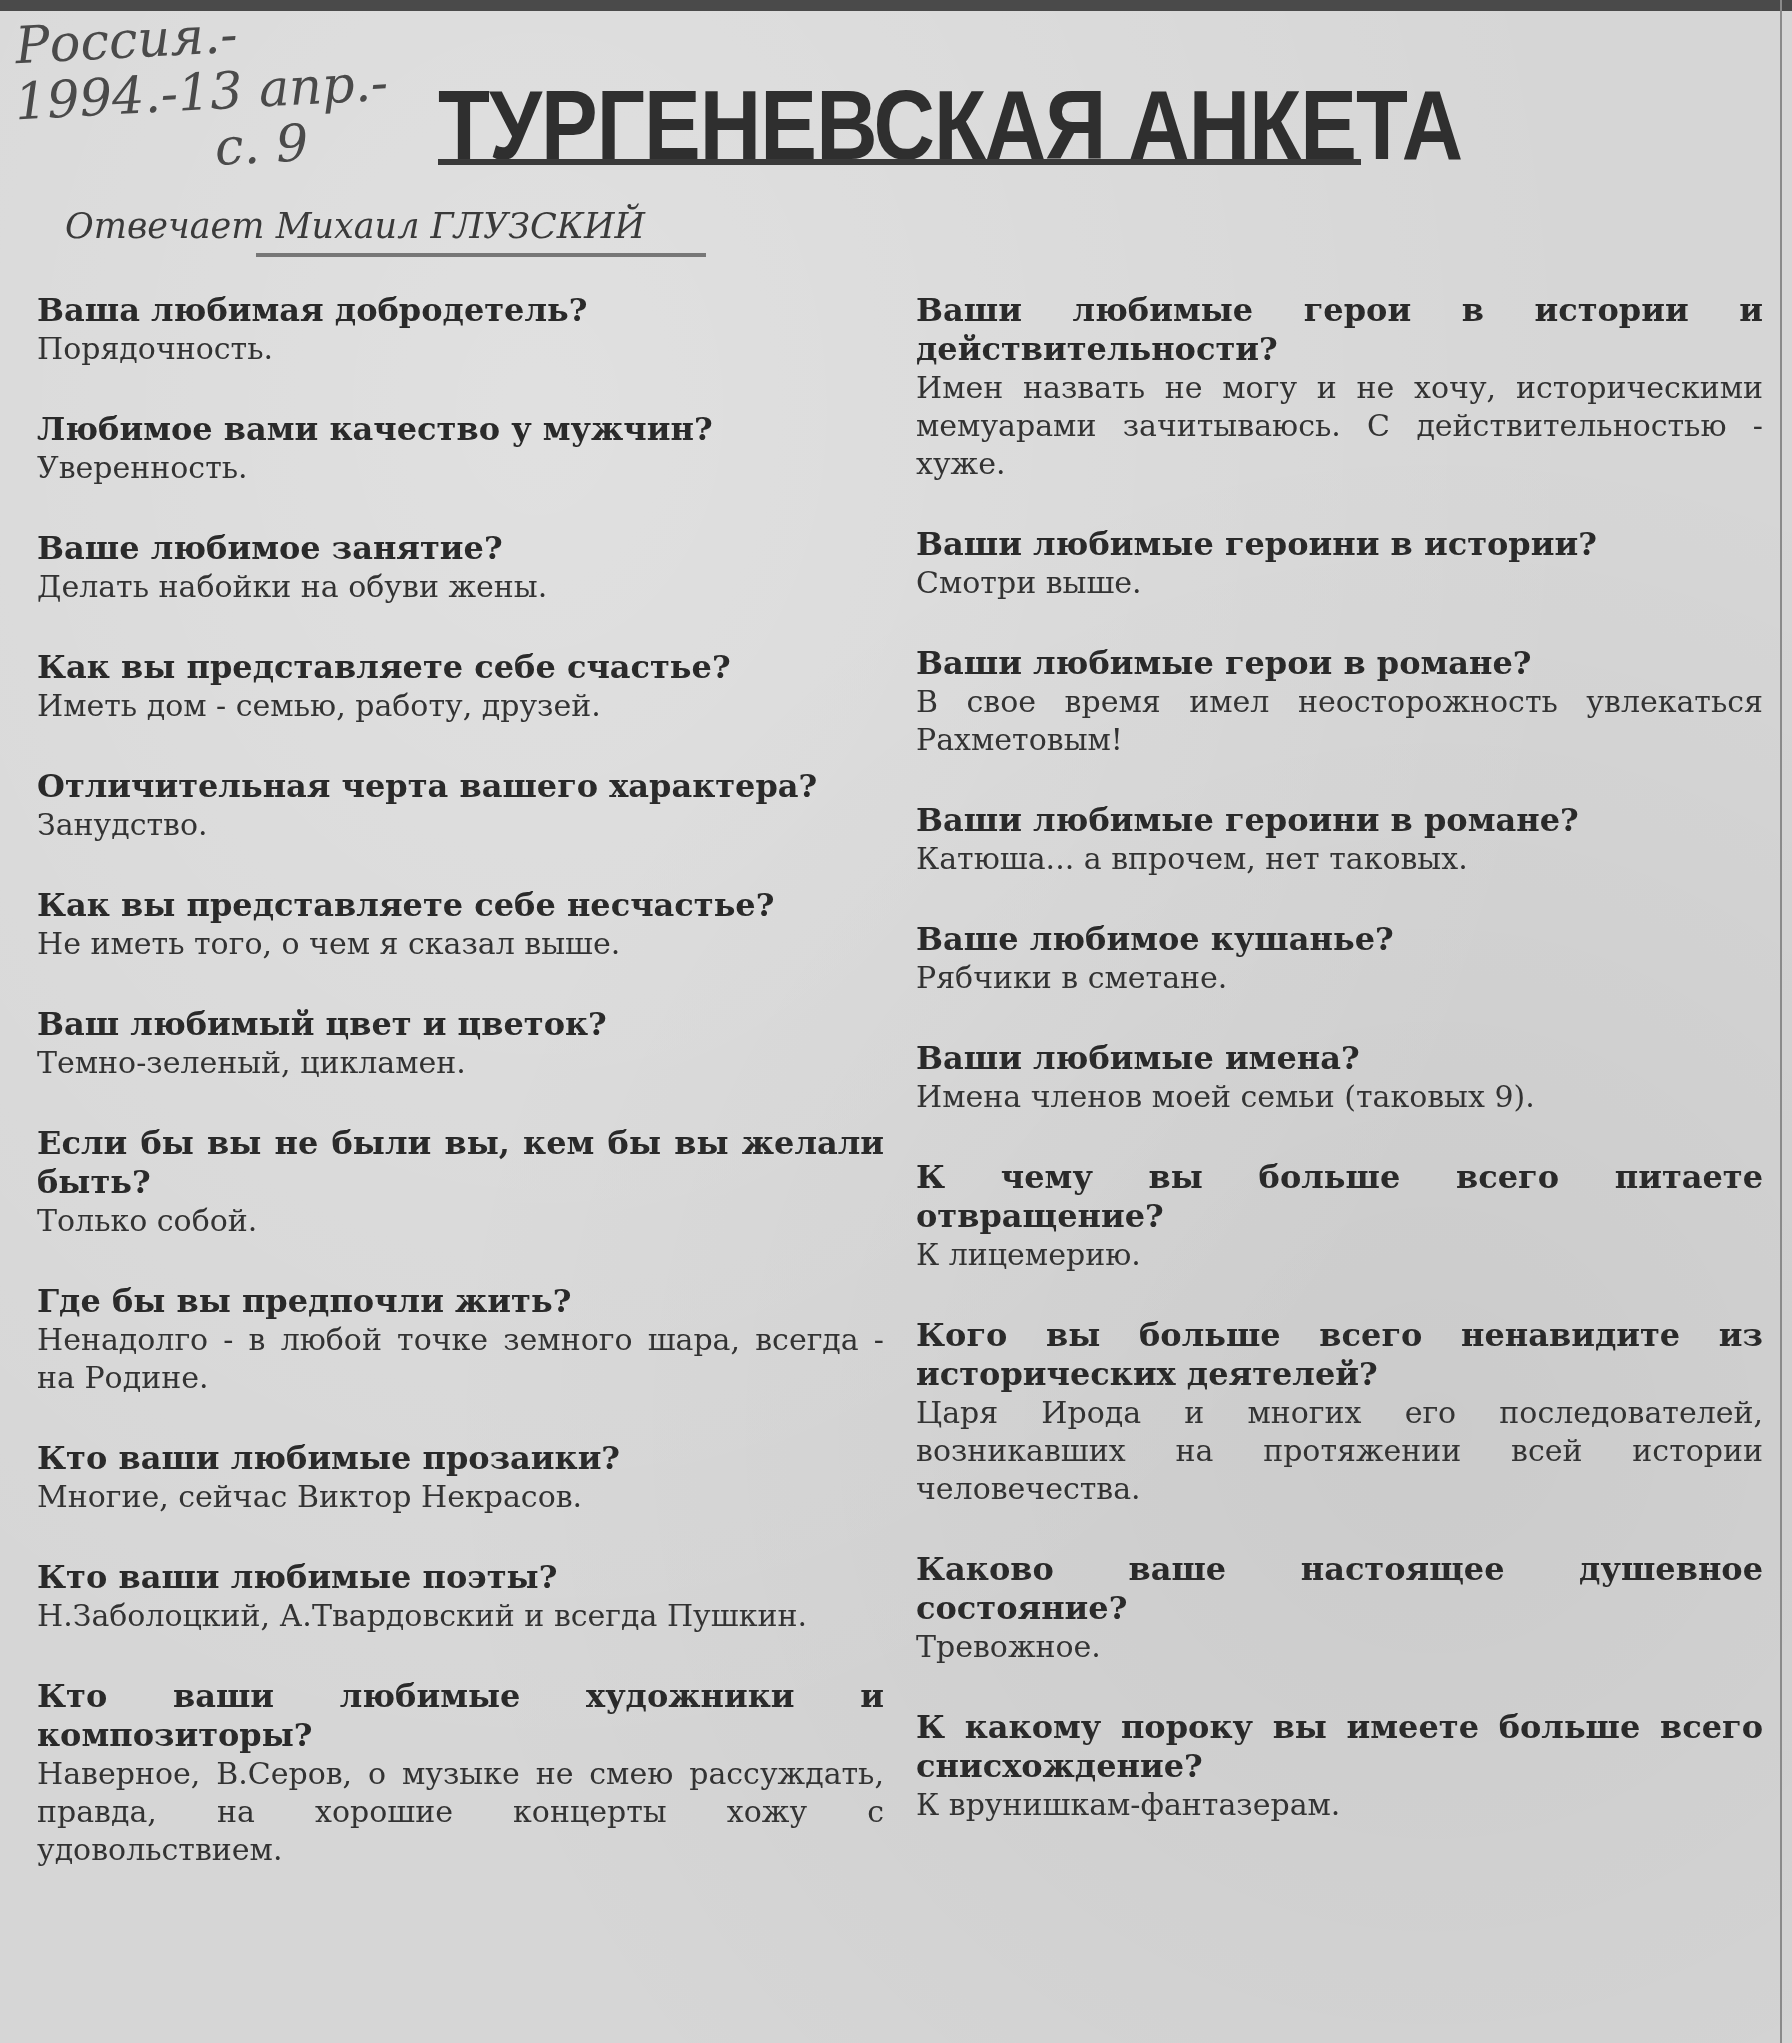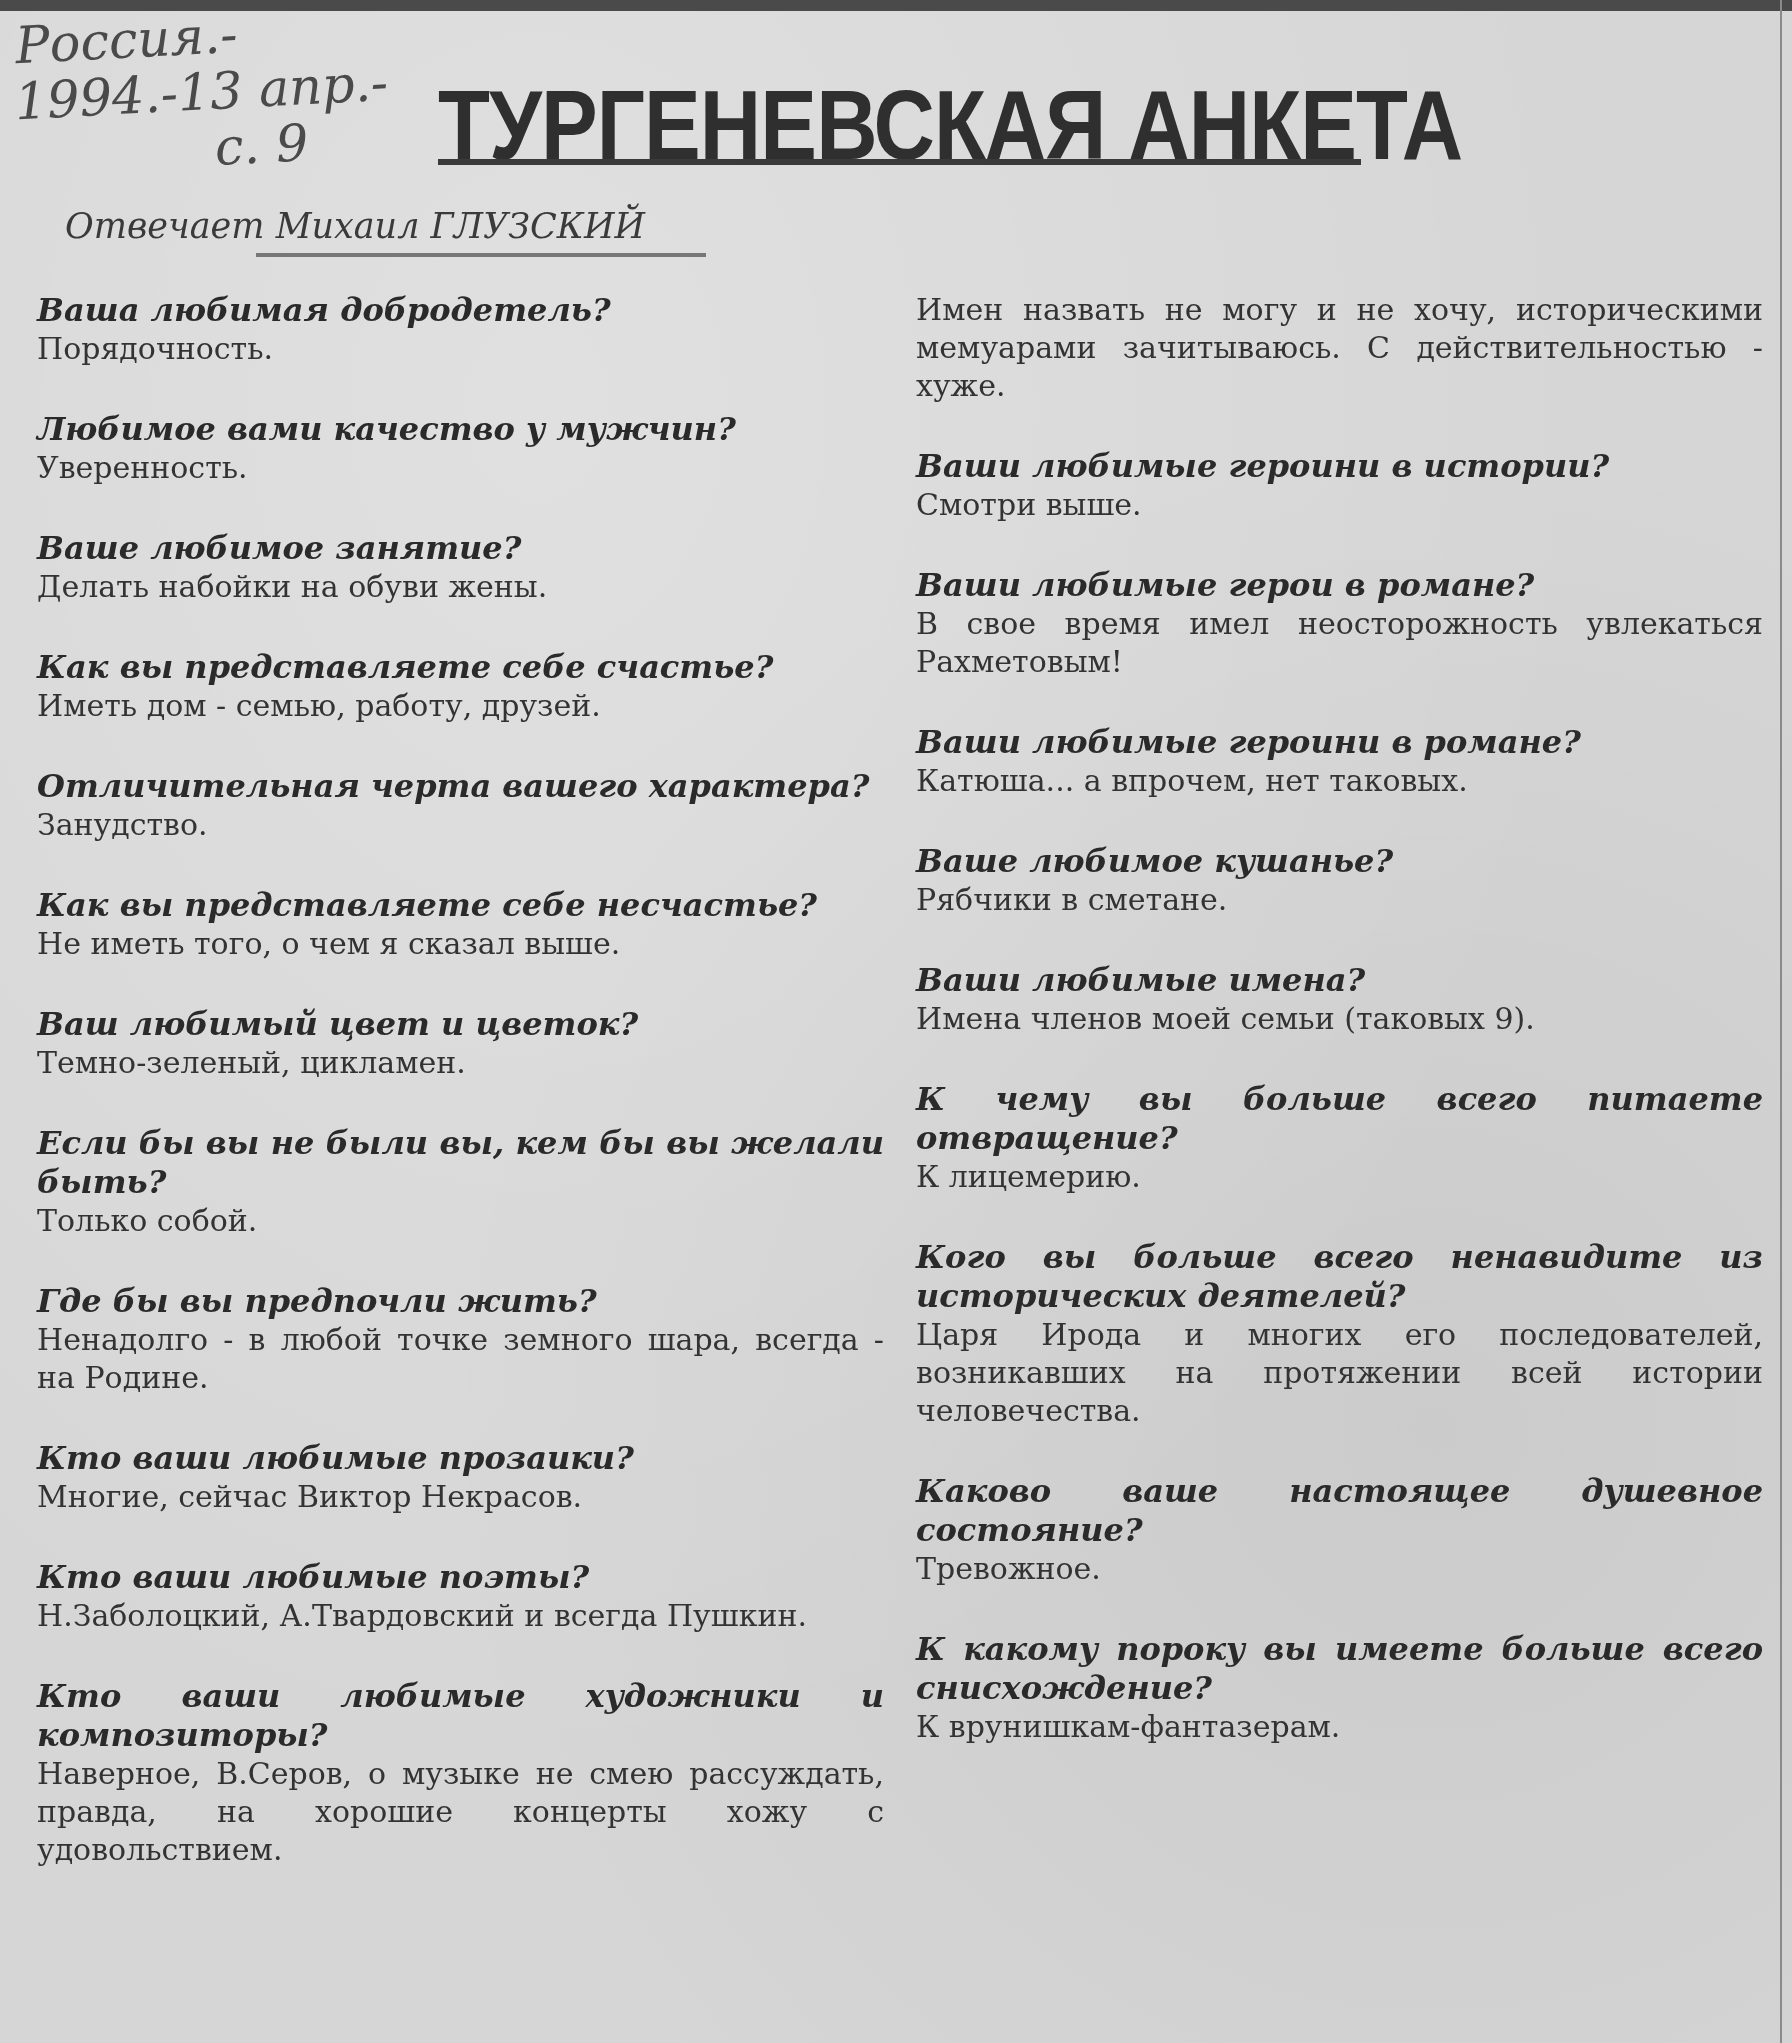--- a/index.html
+++ b/index.html
@@ -53,21 +53,20 @@
   .column {
     position: absolute; top: 291px; width: 847px;
   }
   .col-left { left: 37px; }
   .col-right { left: 916px; }
   .qa { margin-bottom: 42px; }
   .q {
     font-family: "DejaVu Serif", serif; font-weight: bold;
     font-size: 32px; line-height: 39px; color: #2a2a2a;
     text-align: justify;
-    font-style: italic;
   }
   .a {
     font-family: "DejaVu Serif", serif;
     font-size: 30px; line-height: 38px; color: #333;
     text-align: justify;
   }
 </style>
 </head>
 <body>
 
@@ -132,20 +131,21 @@
         <div class="q">Кто ваши любимые поэты?</div>
         <div class="a">Н.Заболоцкий, А.Твардовский и всегда Пушкин.</div>
       </div>
       <div class="qa">
         <div class="q">Кто ваши любимые художники и композиторы?</div>
         <div class="a">Наверное, В.Серов, о музыке не смею рассуждать, правда, на хорошие концерты хожу с удовольствием.</div>
       </div>
     </div>
   <div class="column col-right" id="col-right">
       <div class="qa">
+        <div class="q">Ваши любимые герои в истории и действительности?</div>
         <div class="a">Имен назвать не могу и не хочу, историческими мемуарами зачитываюсь. С действительностью - хуже.</div>
       </div>
       <div class="qa">
         <div class="q">Ваши любимые героини в истории?</div>
         <div class="a">Смотри выше.</div>
       </div>
       <div class="qa">
         <div class="q">Ваши любимые герои в романе?</div>
         <div class="a">В свое время имел неосторожность увлекаться Рахметовым!</div>
       </div>

